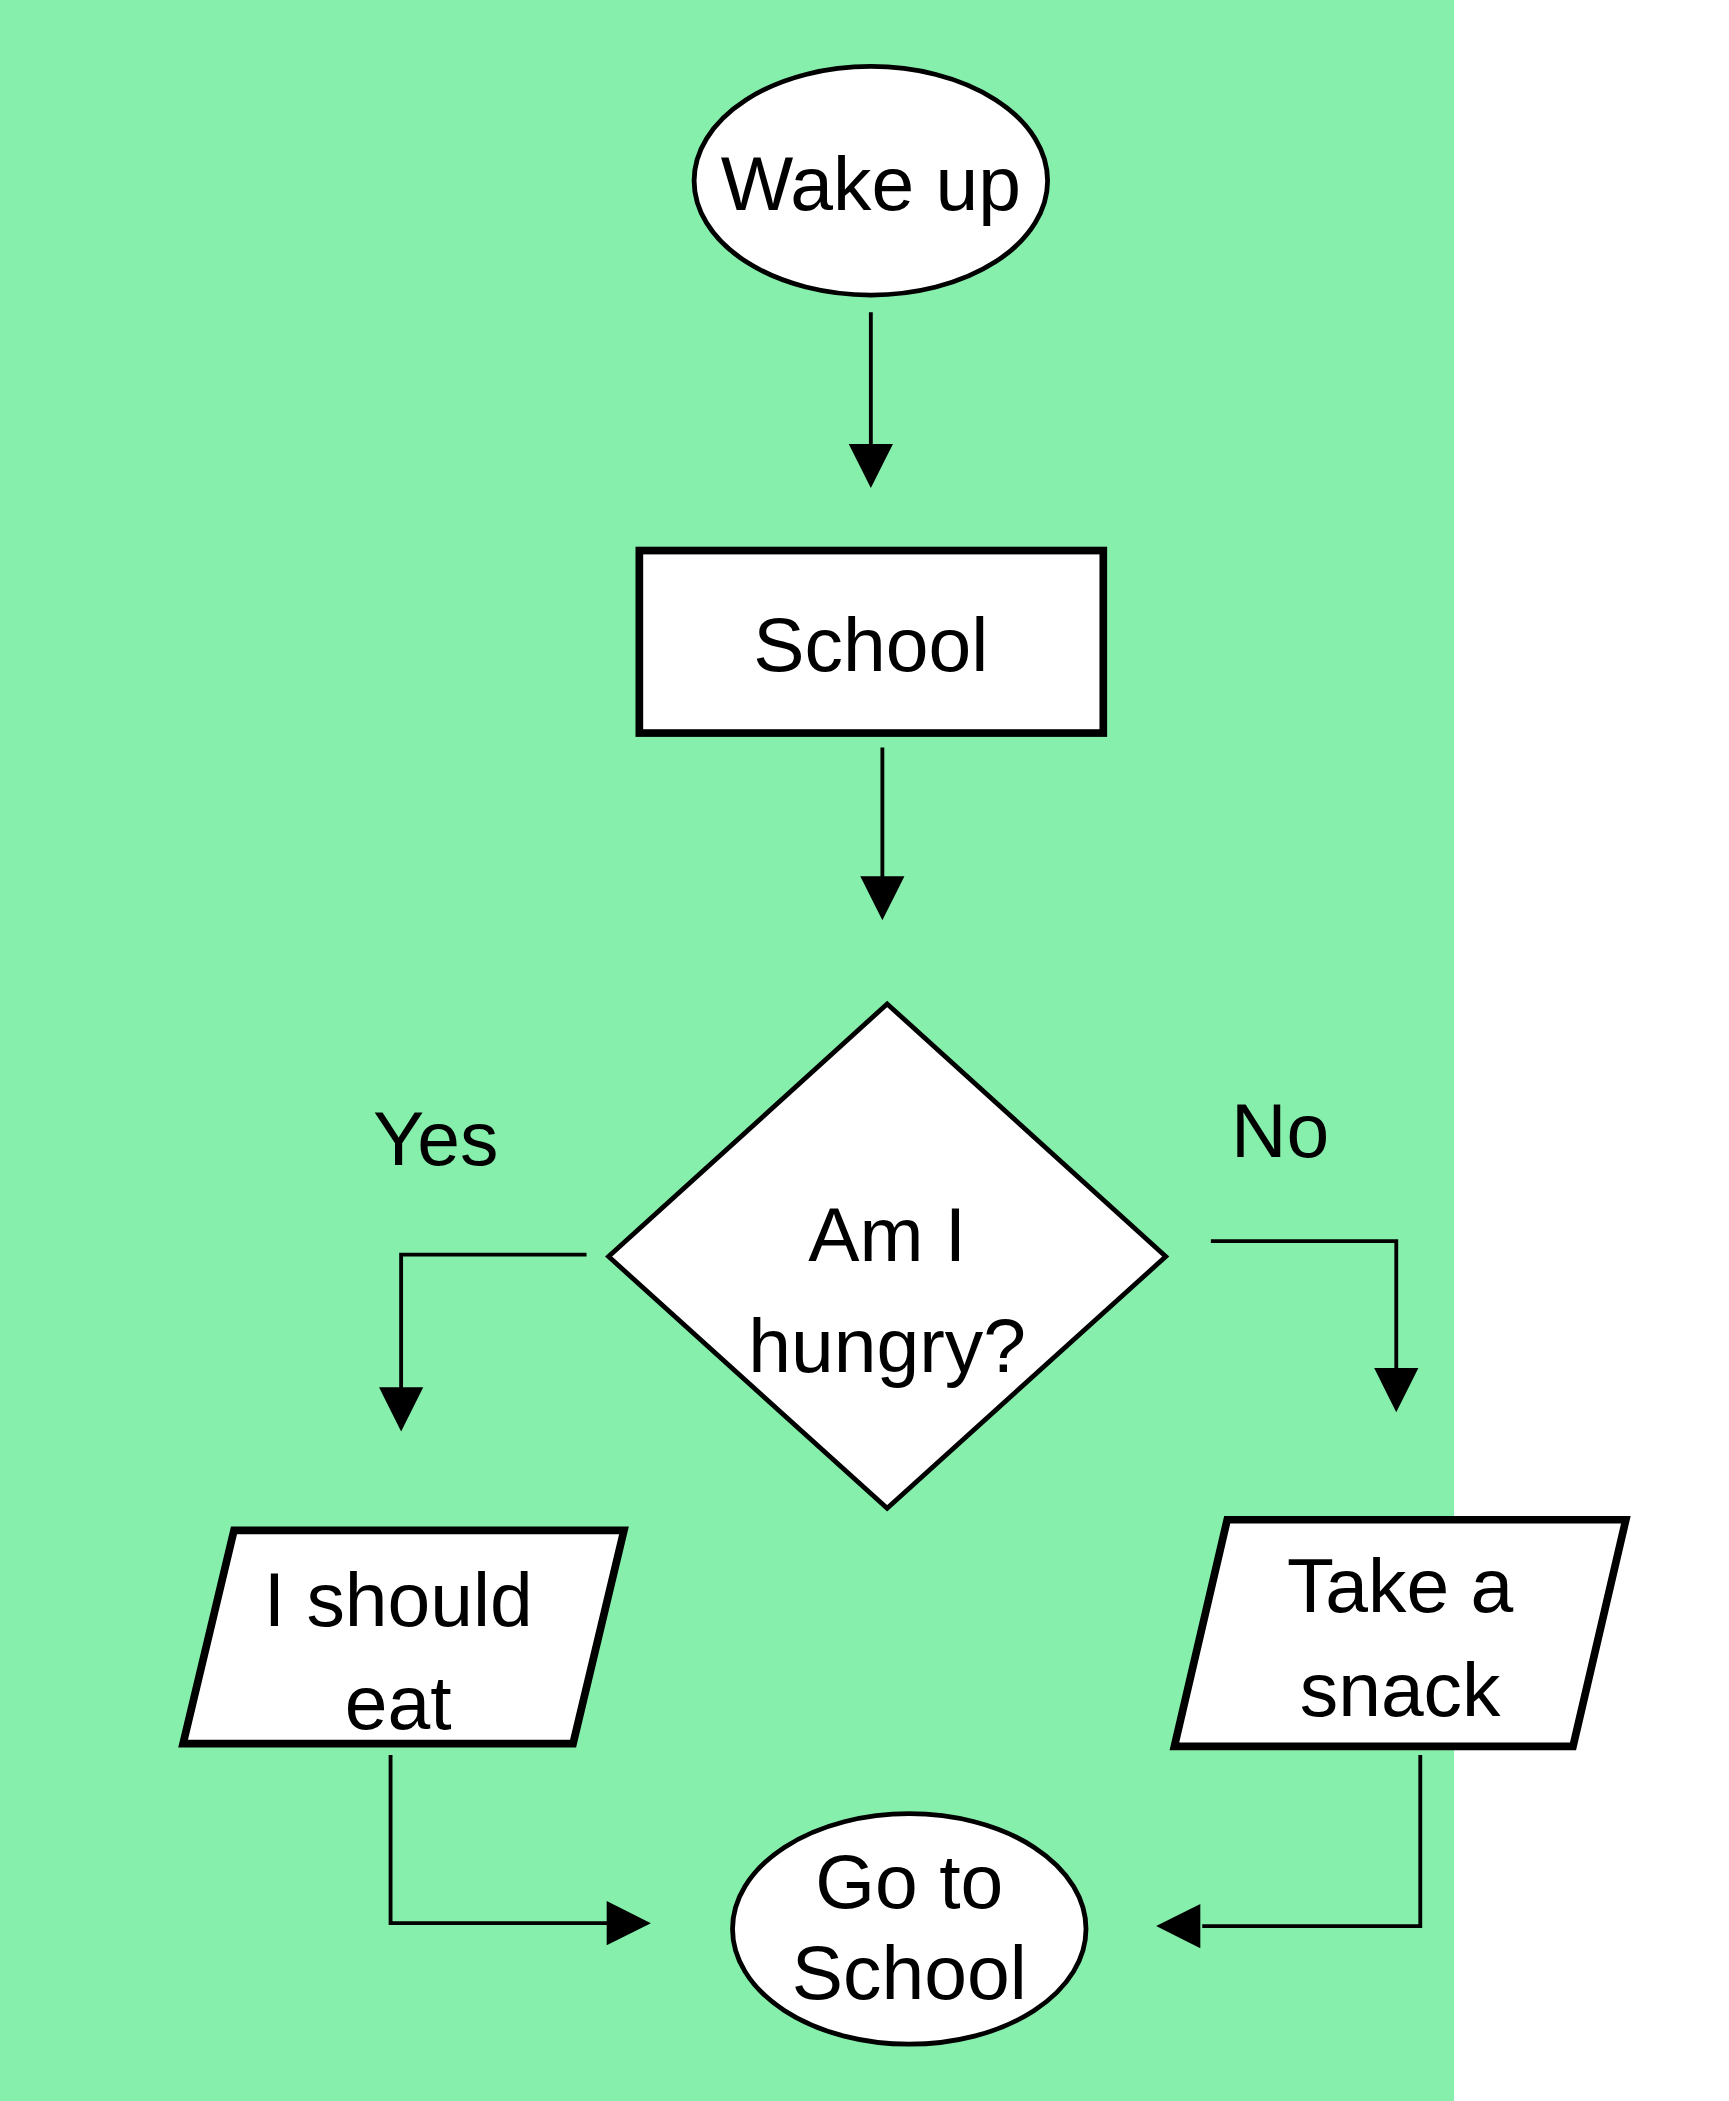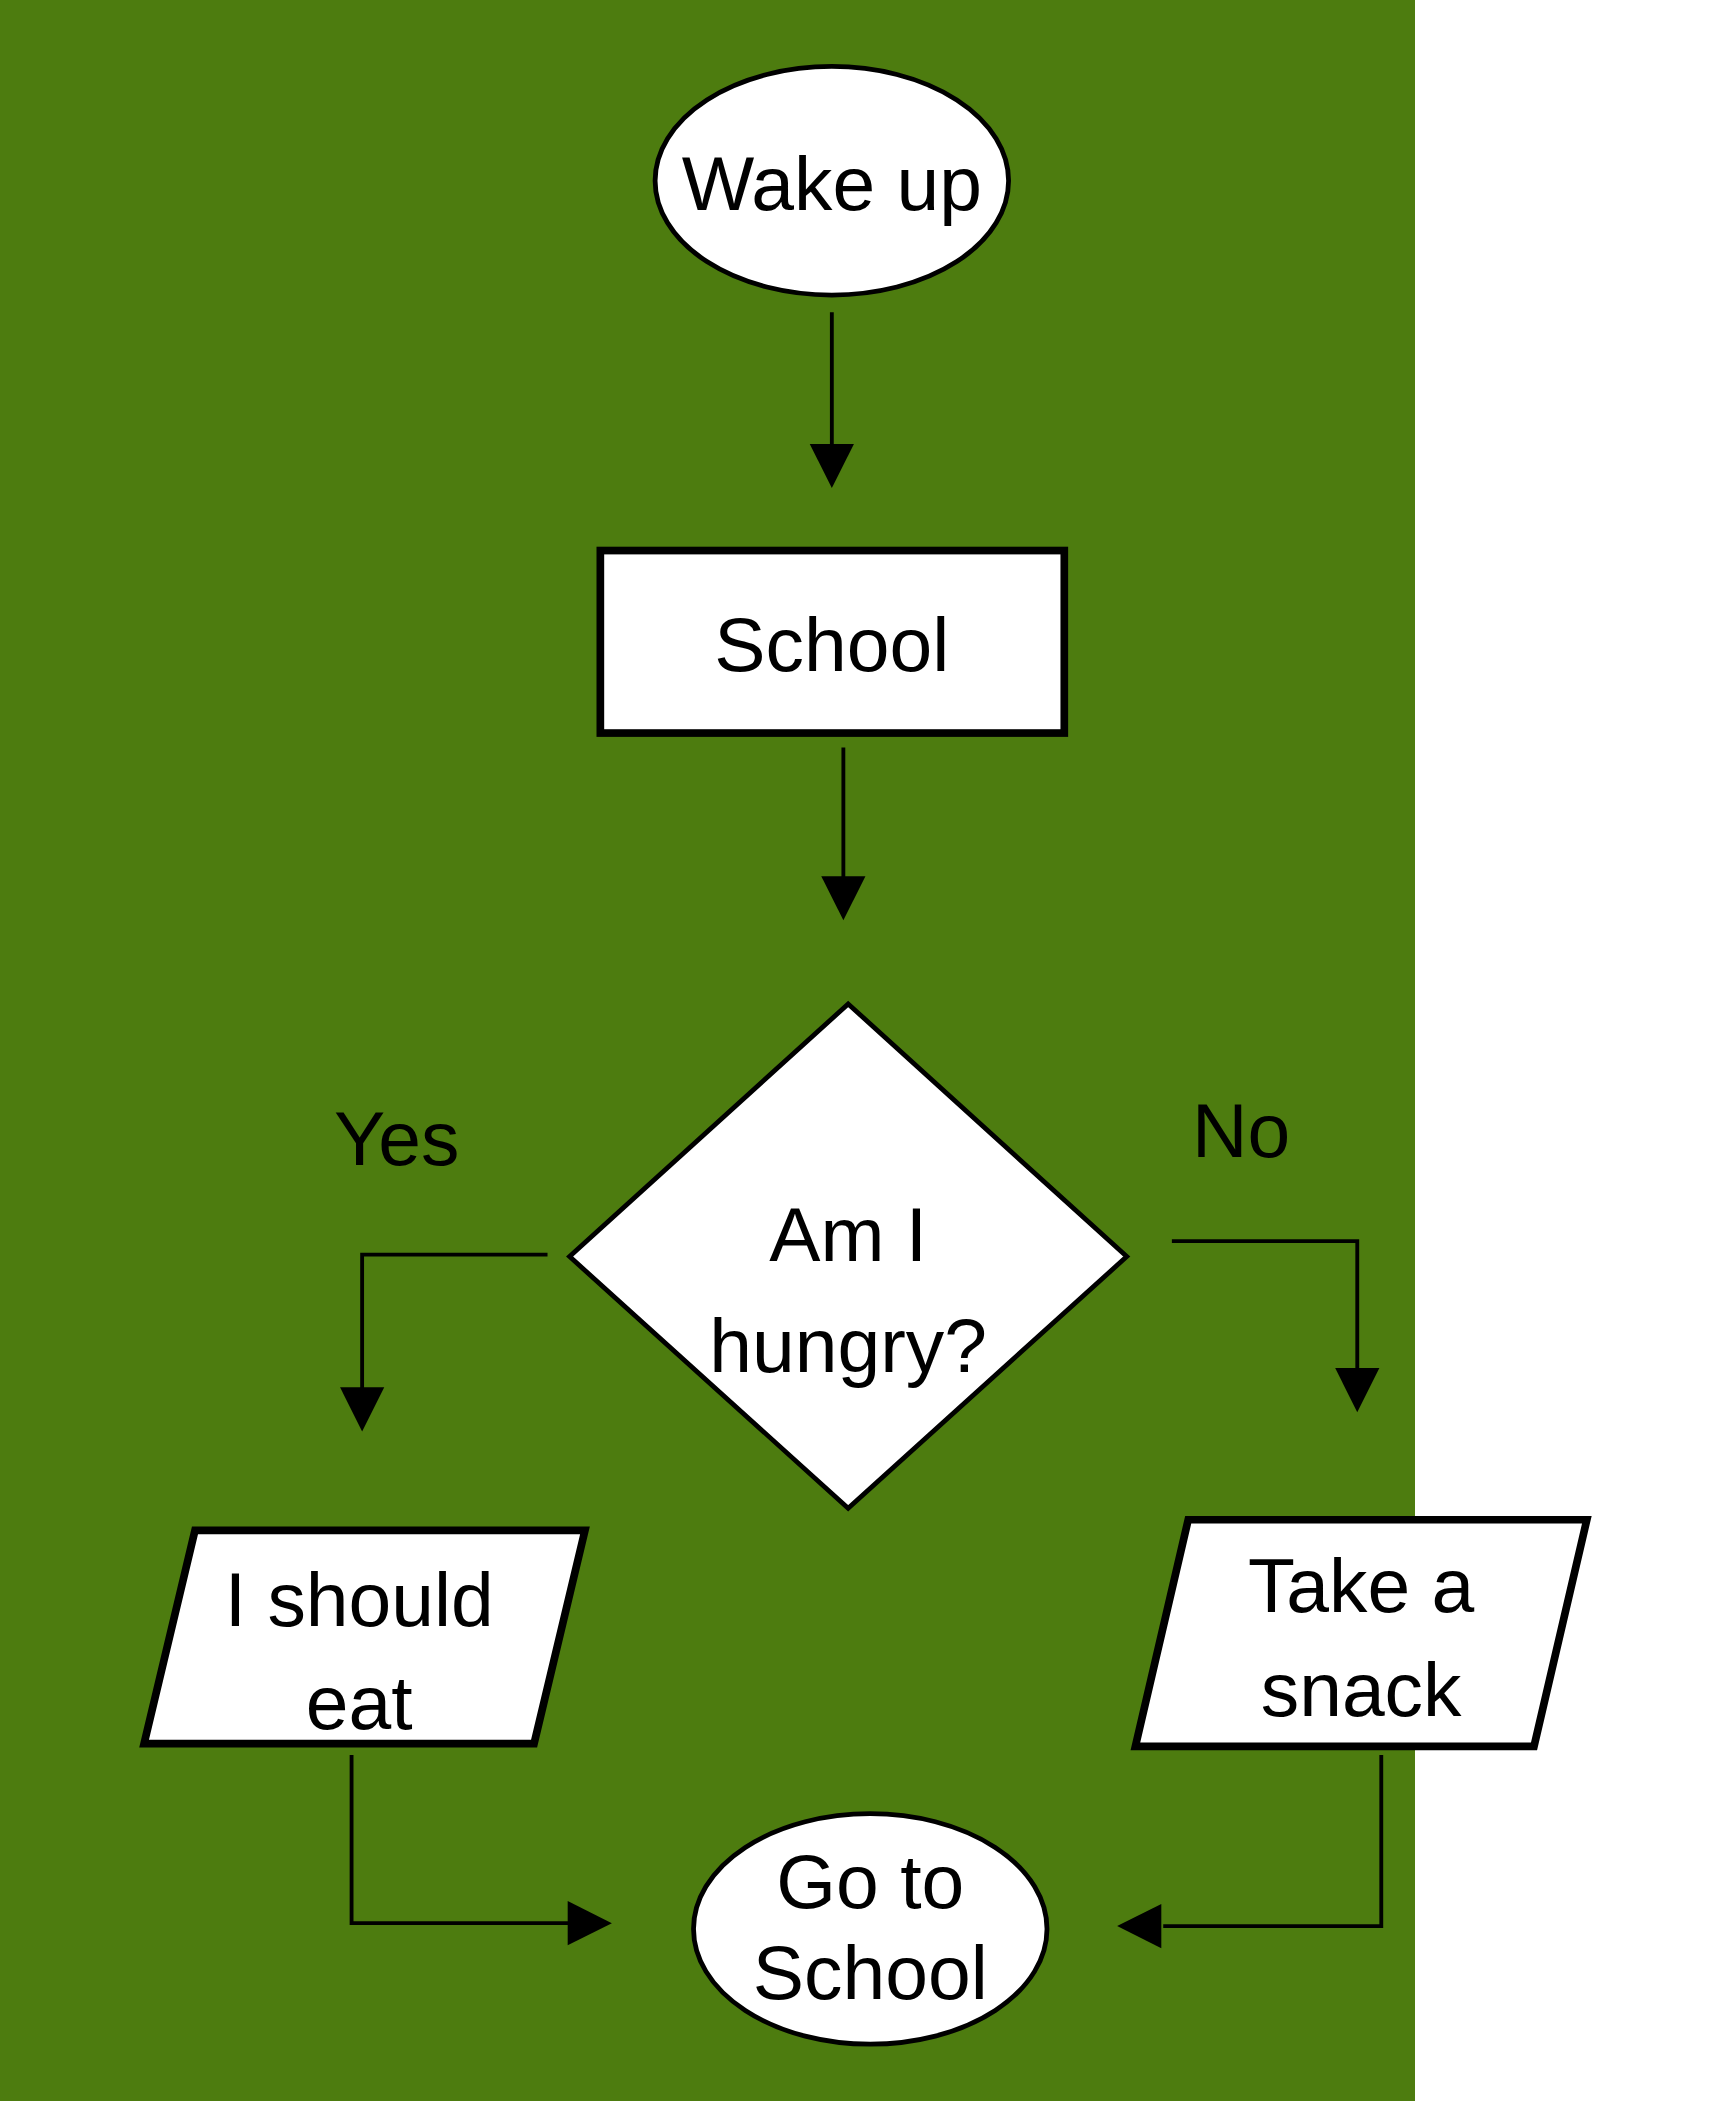--- a/index.html
+++ b/index.html
@@ -3,21 +3,22 @@
 <meta charset="utf-8">
 <style>
   html, body {
     margin: 0;
     padding: 0;
     background: #ffffff;
   }
   .canvas-wrap {
     width: 1415px;
     height: 2102px;
-    background: #4d7c0f;
+    background: #86efac;
+    padding-left: 39px;
   }
   svg {
     display: block;
   }
   .shape {
     fill: #ffffff;
     stroke: #000000;
   }
   .connector {
     fill: none;

